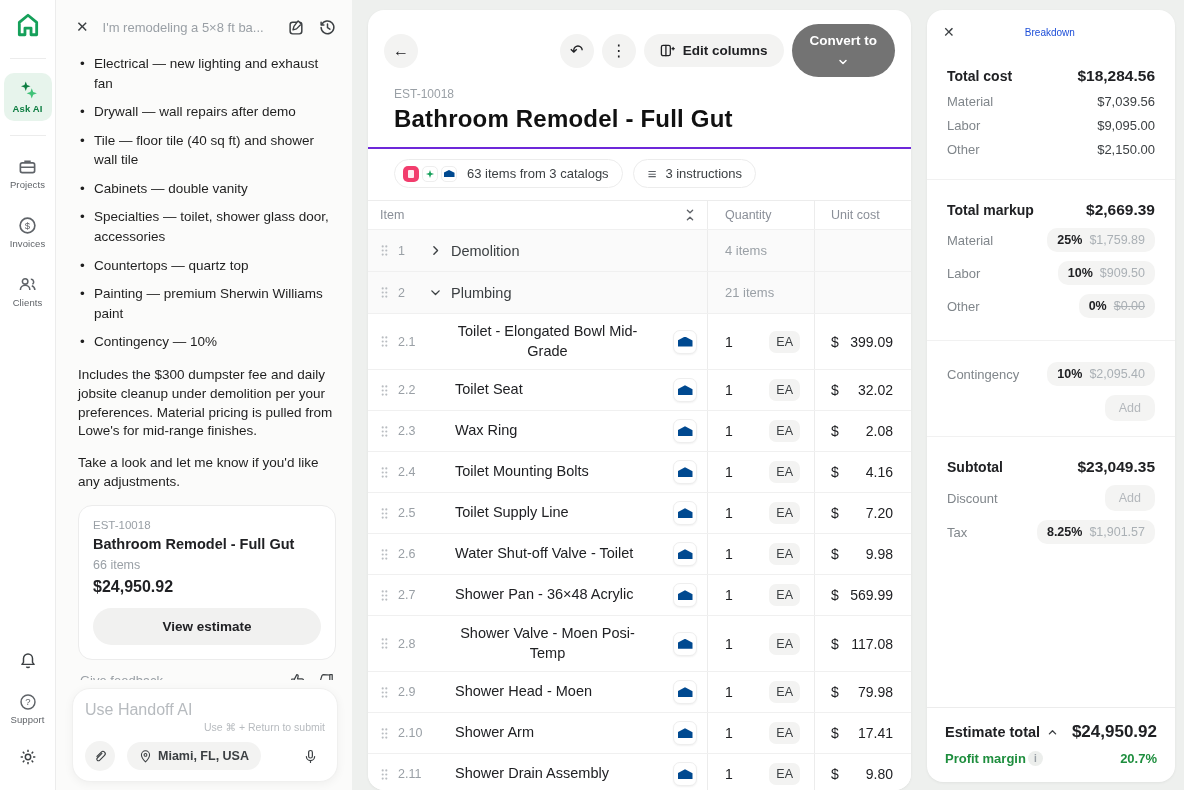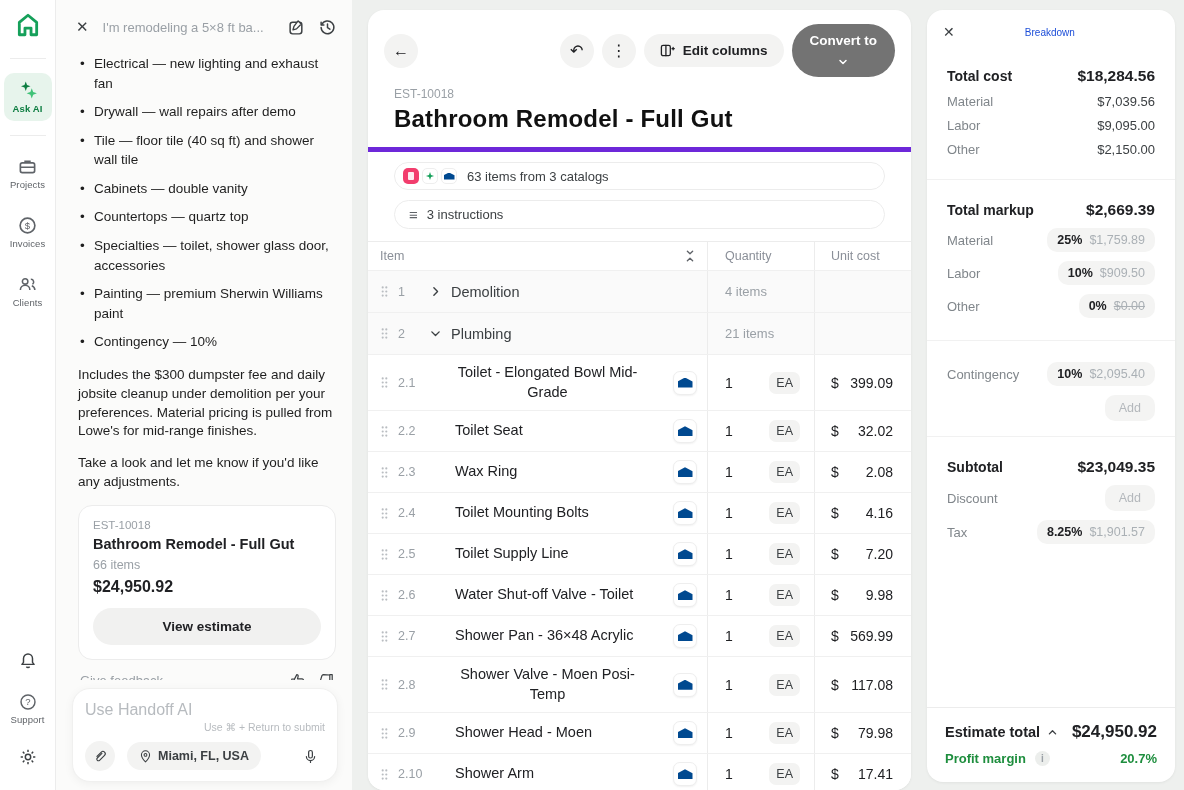--- a/index.html
+++ b/index.html
@@ -98,21 +98,21 @@
     font-family:inherit; font-size:13.5px; font-weight:bold; color:#202124;
     padding:9px 16px; cursor:pointer;
   }
   .convert-btn {
     display:flex; align-items:center; gap:8px; background:#737373; border:none; border-radius:999px;
     font-family:inherit; font-size:13.5px; font-weight:bold; color:#fff;
     padding:9px 18px; cursor:pointer;flex-direction:column;
   }
   .sheet-id { font-size:12px; color:#9aa0a6; padding:10px 26px 0; }
   .sheet-title { font-size:24px; font-weight:bold; color:#111; padding:4px 26px 14px; letter-spacing:.2px; }
-  .pills-row { display:flex; gap:10px; padding:10px 26px 12px; border-top:5px solid #6d28d9;flex-direction:column; }
+  .pills-row { display:flex; gap:10px; padding:10px 26px 12px; border-top:2px solid #6d28d9; }
   .info-pill {
     display:flex; align-items:center; gap:7px; background:#fff; border:1px solid #ececec;
     border-radius:999px; padding:5px 13px 5px 8px; font-size:13px; color:#3c4043; cursor:pointer;
   }
   .mini-icons { display:flex; align-items:center; }
   .mini-cat { width:16px; height:16px; border-radius:5px; margin-right:3px; display:flex; align-items:center; justify-content:center; }
   .mini-cat.pink { background:#f23d6d; }
   .mini-cat.pink::after { content:""; width:6px; height:8px; background:#fff; border-radius:1px; opacity:.9; }
   .mini-cat.white { background:#fff; border:1px solid #eee; }
   .hamburger { font-size:15px; color:#5f6368; padding:0 2px; }
@@ -174,21 +174,21 @@
   .add-pill {
     background:#f4f4f3; border:none; border-radius:10px; font-family:inherit;
     font-size:12.5px; color:#b4b8bc; padding:6px 14px; cursor:pointer;
   }
   .bd-fill { flex:1; }
   .bd-footer { border-top:1px solid #ececec; padding:14px 18px 16px; }
   .bd-footer .tot-row { display:flex; align-items:center; justify-content:space-between; }
   .bd-footer .tl { font-size:14.5px; font-weight:bold; color:#202124; display:flex; align-items:center; gap:7px; cursor:pointer; }
   .bd-footer .tv { font-size:17px; font-weight:bold; color:#202124; }
   .bd-footer .pm-row { display:flex; align-items:center; justify-content:space-between; margin-top:9px; }
-  .bd-footer .pm-l { font-size:13px; font-weight:bold; color:#1e8e3e; display:flex; align-items:center; gap:9px; }
+  .bd-footer .pm-l { font-size:13px; font-weight:bold; color:#1e8e3e; display:flex; align-items:center; gap:2px; }
   .info-dot {
     width:15px; height:15px; border-radius:50%; background:#eceeec; color:#9aa0a6;
     font-size:10px; display:inline-flex; align-items:center; justify-content:center; cursor:pointer;
   }
   .bd-footer .pm-v { font-size:13px; font-weight:bold; color:#1e8e3e; }
   svg.ic { display:block; }
 </style>
 </head>
 <body>
 
@@ -270,22 +270,22 @@
         <path d="M8 4.8V8l2.2 1.6" fill="none" stroke="#3c4043" stroke-width="1.4" stroke-linecap="round"></path>
       </svg>
     </span>
   </div>
   <div class="chat-body">
     <ul class="bullets">
       <li>Electrical — new lighting and exhaust fan</li>
       <li>Drywall — wall repairs after demo</li>
       <li>Tile — floor tile (40 sq ft) and shower wall tile</li>
       <li>Cabinets — double vanity</li>
+      <li>Specialties — toilet, shower glass door, accessories</li>
       <li>Countertops — quartz top</li>
-      <li>Specialties — toilet, shower glass door, accessories</li>
       <li>Painting — premium Sherwin Williams paint</li>
       <li>Contingency — 10%</li>
     </ul>
     <p class="chat-p">Includes the $300 dumpster fee and daily jobsite cleanup under demolition per your preferences. Material pricing is pulled from Lowe's for mid-range finishes.</p>
     <p class="chat-p">Take a look and let me know if you'd like any adjustments.</p>
     <div class="est-card">
       <div class="eid">EST-10018</div>
       <div class="etitle">Bathroom Remodel - Full Gut</div>
       <div class="ecount">66 items</div>
       <div class="etotal">$24,950.92</div>

